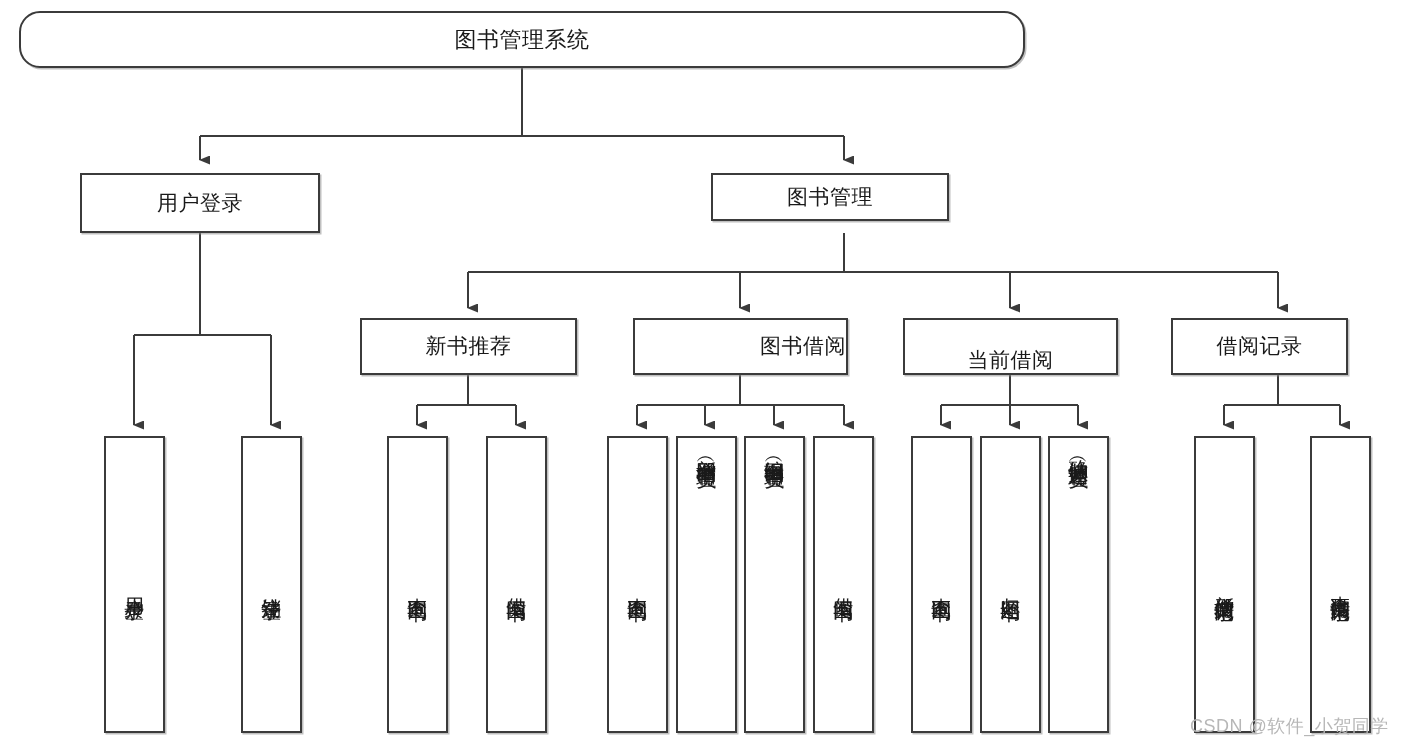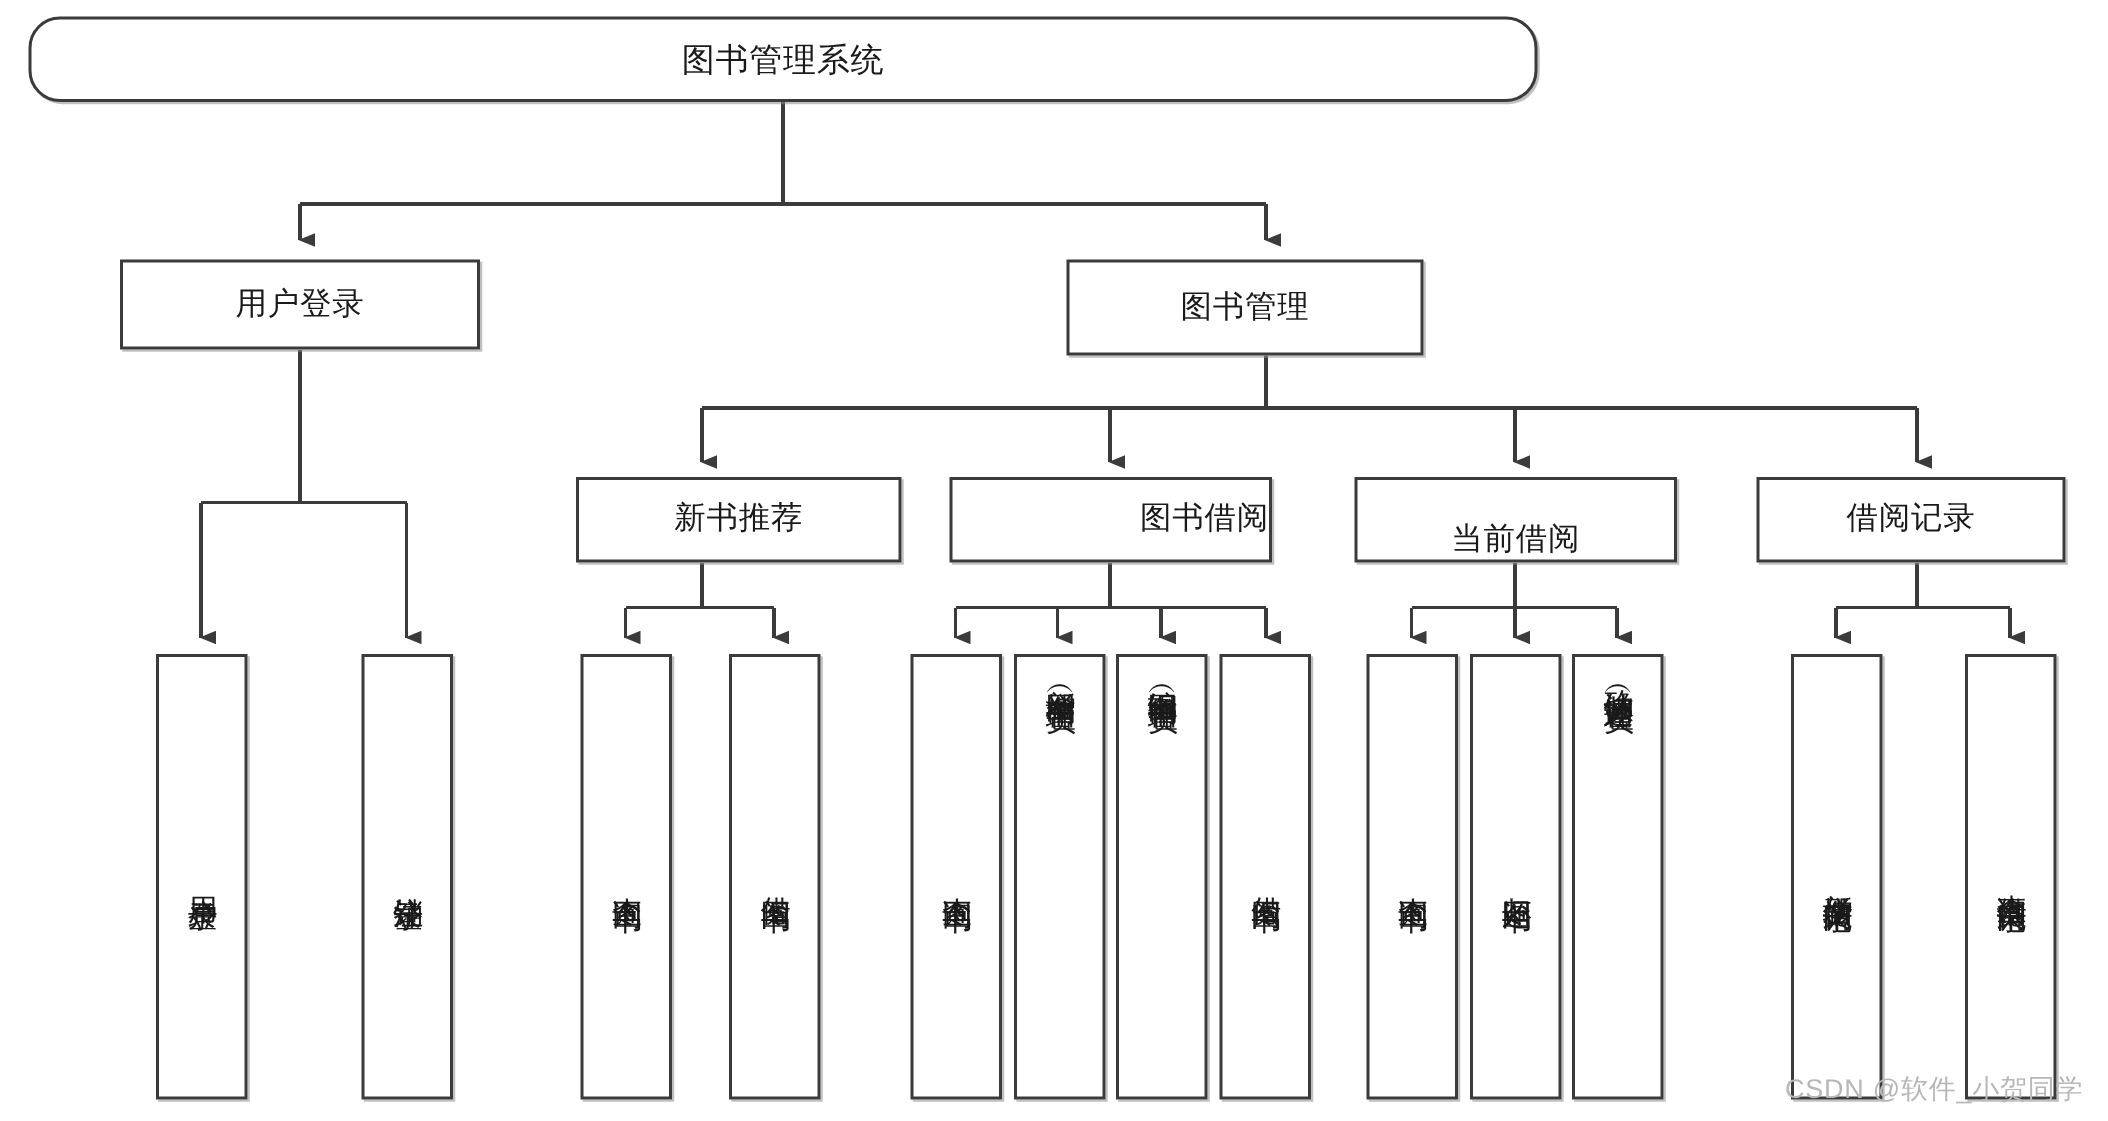--- a/index.html
+++ b/index.html
@@ -129,34 +129,34 @@
     </g>
   </svg>
 
   <div class="node root" style="left:19px; top:11px; width:1006px; height:57px;border-radius:21px;">
     <span class="label">图书管理系统</span>
   </div>
 
   <div class="node level1" style="left:80px; top:173px; width:240px; height:60px;">
     <span class="label">用户登录</span>
   </div>
-  <div class="node level1" style="left:711px; top:173px; width:238px; height:64px;">
+  <div class="node level1" style="left:711px; top:173px; width:238px; height:48px;">
     <span class="label">图书管理</span>
   </div>
 
-  <div class="node level2" style="left:360px; top:318px; width:217px; height:57px;margin-left:24px;">
+  <div class="node level2" style="left:360px; top:318px; width:217px; height:57px;">
     <span class="label">新书推荐</span>
   </div>
   <div class="node level2" style="left:633px; top:318px; width:215px; height:57px;justify-content:flex-end;">
     <span class="label">图书借阅</span>
   </div>
   <div class="node level2" style="left:903px; top:318px; width:215px; height:57px;align-items:flex-end;">
     <span class="label">当前借阅</span>
   </div>
-  <div class="node level2" style="left:1171px; top:318px; width:206px; height:57px;">
+  <div class="node level2" style="left:1171px; top:318px; width:177px; height:57px;">
     <span class="label">借阅记录</span>
   </div>
 
   <div class="node leaf" style="left:104px; top:436px; width:61px; height:297px;">
     <span class="label">用户登录</span>
   </div>
   <div class="node leaf" style="left:241px; top:436px; width:61px; height:297px;">
     <span class="label">注销登录</span>
   </div>
 

